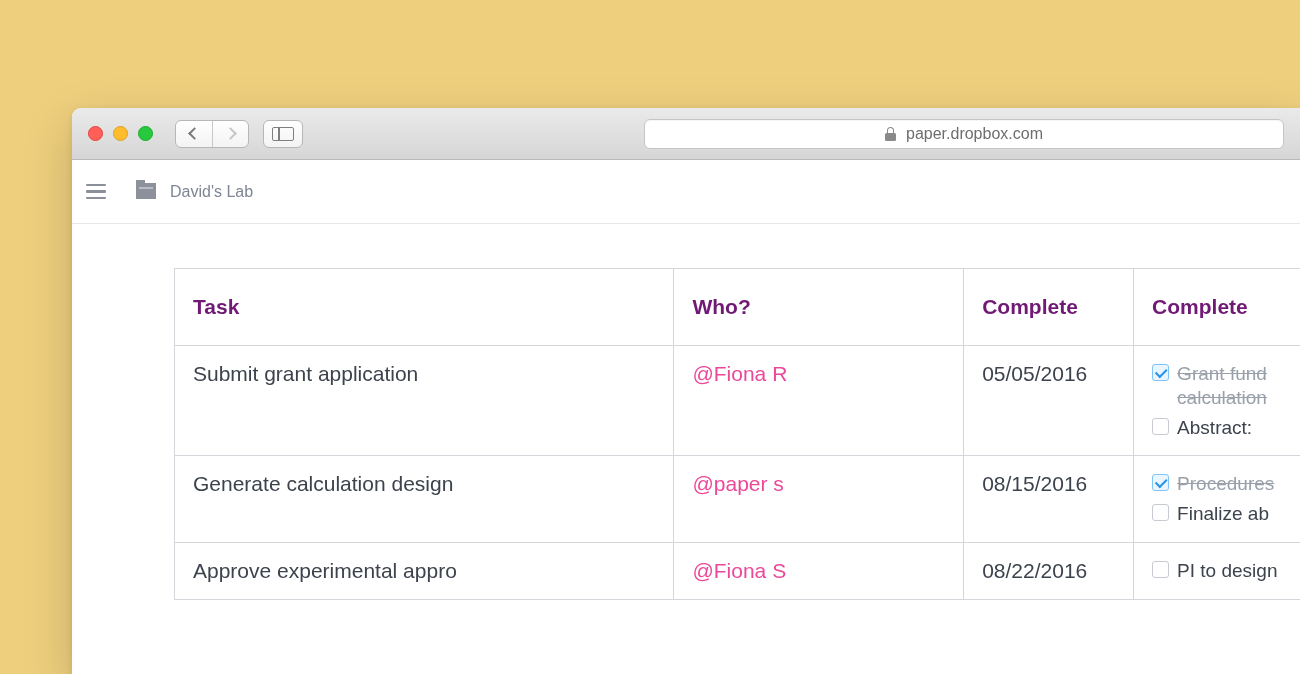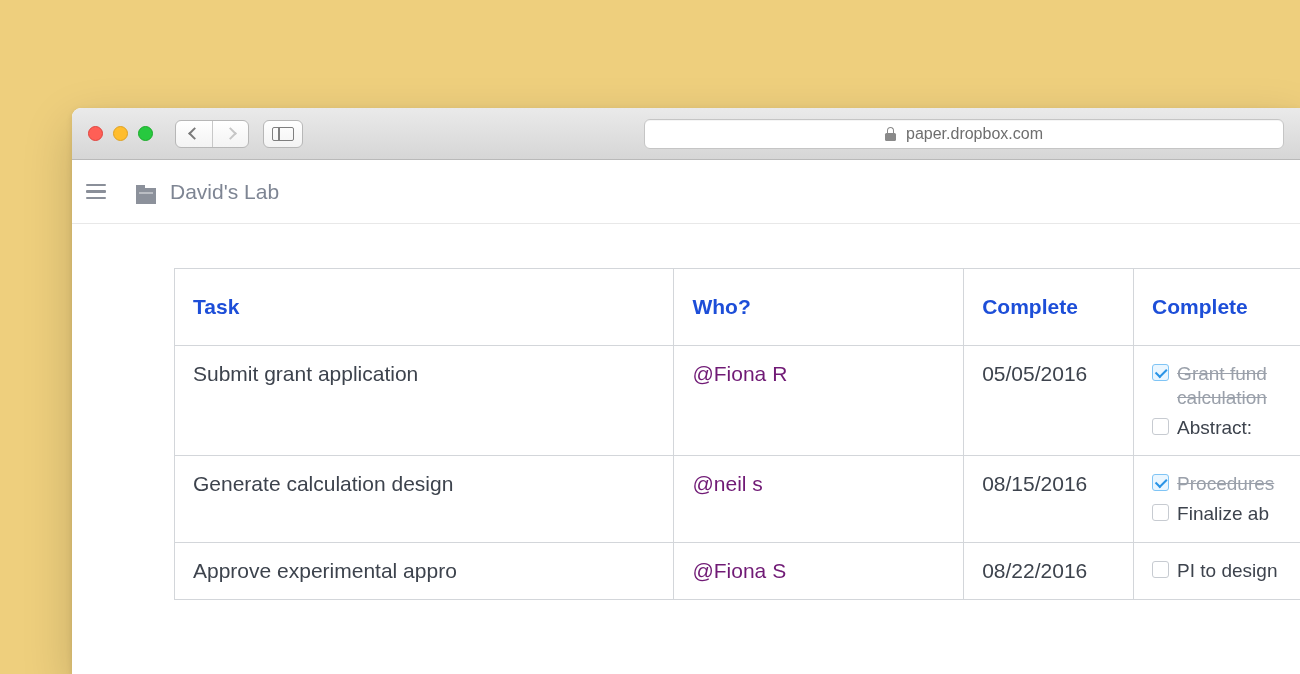--- a/index.html
+++ b/index.html
@@ -116,22 +116,22 @@
       align-items: center;
       height: 64px;
       padding: 0 14px 0 14px;
       border-bottom: 1px solid #e8e8e8;
       gap: 30px;
     }
     .hamburger { width: 20px; display: flex; flex-direction: column; gap: 4px; padding: 6px 0; }
     .hamburger span { display:block; height: 2.5px; background:#8a8f99; border-radius:1px; }
 
     .crumb {
-      display: flex; align-items: flex-end; gap: 14px;
-      color: #7e8593; font-size: 21px; font-weight: 400;
+      display: flex; align-items: flex-start; gap: 14px;
+      color: #7e8593; font-size: 16px; font-weight: 400;
     }
     .folder-icon {
       width: 20px; height: 16px; position: relative;
     }
     .folder-icon .f {
       position:absolute; inset:0;
       background:#8c919b;
     }
     .folder-icon .tab {
       position:absolute; top:-3px; left:0; width:9px; height:4px; background:#8c919b;
@@ -158,30 +158,30 @@
     .task-table th, .task-table td {
       border: 1px solid #d3d6da;
       text-align: left;
       vertical-align: top;
       padding: 16px 18px;
       font-size: 21px;
       font-weight: 400;
     }
     .task-table th {
       font-weight: 600;
-      color: #1d4ed8;
+      color: #701a75;
       padding-top: 26px;
       padding-bottom: 26px;
     }
     .col-task { width: 500px; }
     .col-who  { width: 290px; }
     .col-dl   { width: 170px; }
     .col-cmp  { width: 240px; }
 
-    .mention { color: #701a75; }
+    .mention { color: #ec4899; }
 
     .chkline { display:flex; align-items:flex-start; gap:8px; font-size:19px; line-height:1.25; }
     .chkline + .chkline { margin-top: 6px; }
     .chk {
       width: 17px; height: 17px;
       border: 1.5px solid #c7cbd1;
       border-radius: 3px;
       display: inline-flex; align-items:center; justify-content:center;
       flex-shrink: 0; margin-top: 2px;
       background:#fff;
@@ -270,21 +270,21 @@
             <div class="chkline">
               <span class="chk"></span>
               <span>Abstract:</span>
             </div>
           </td>
         </tr>
 
         <tr>
           <td>Generate calculation design</td>
           <td>
-            <span class="mention">@neil s</span>
+            <span class="mention">@paper s</span>
           </td>
           <td>08/15/2016</td>
           <td>
             <div class="chkline">
               <span class="chk on"></span>
               <span class="done-text">Procedures</span>
             </div>
             <div class="chkline">
               <span class="chk"></span>
               <span>Finalize ab</span>

